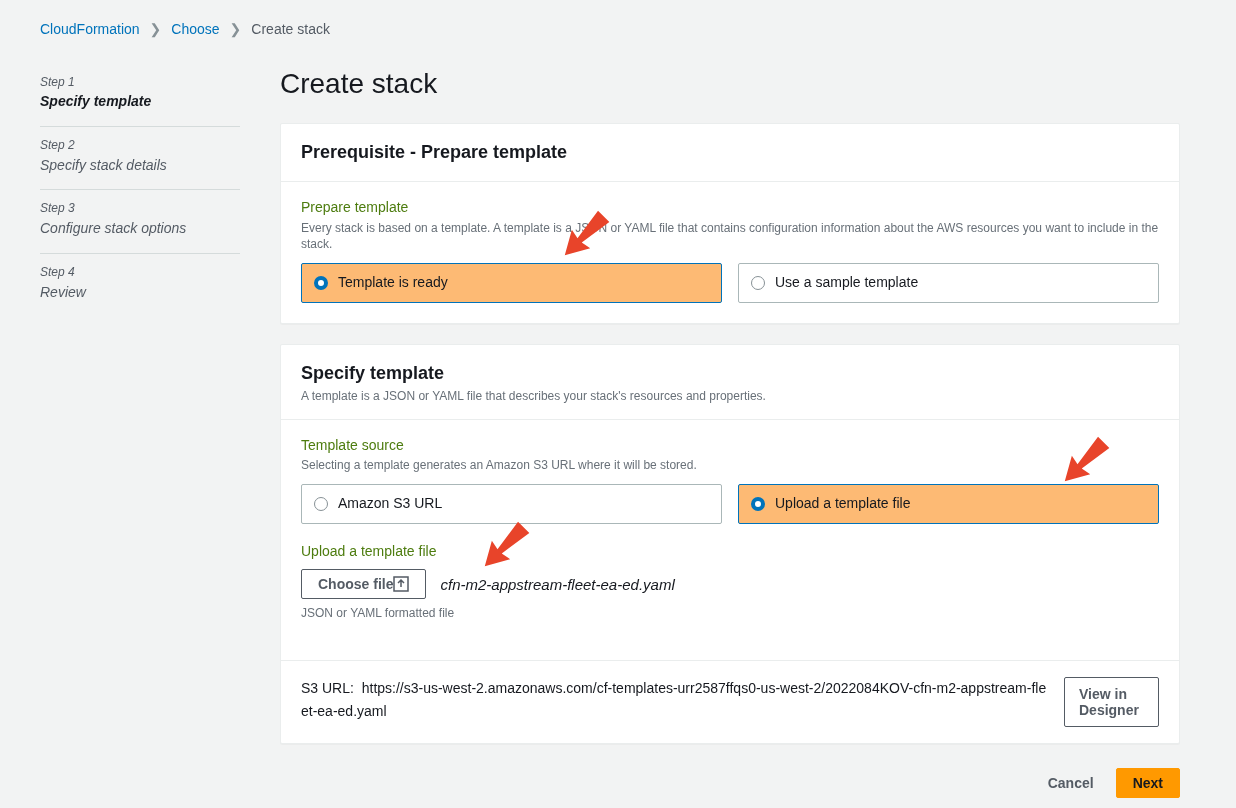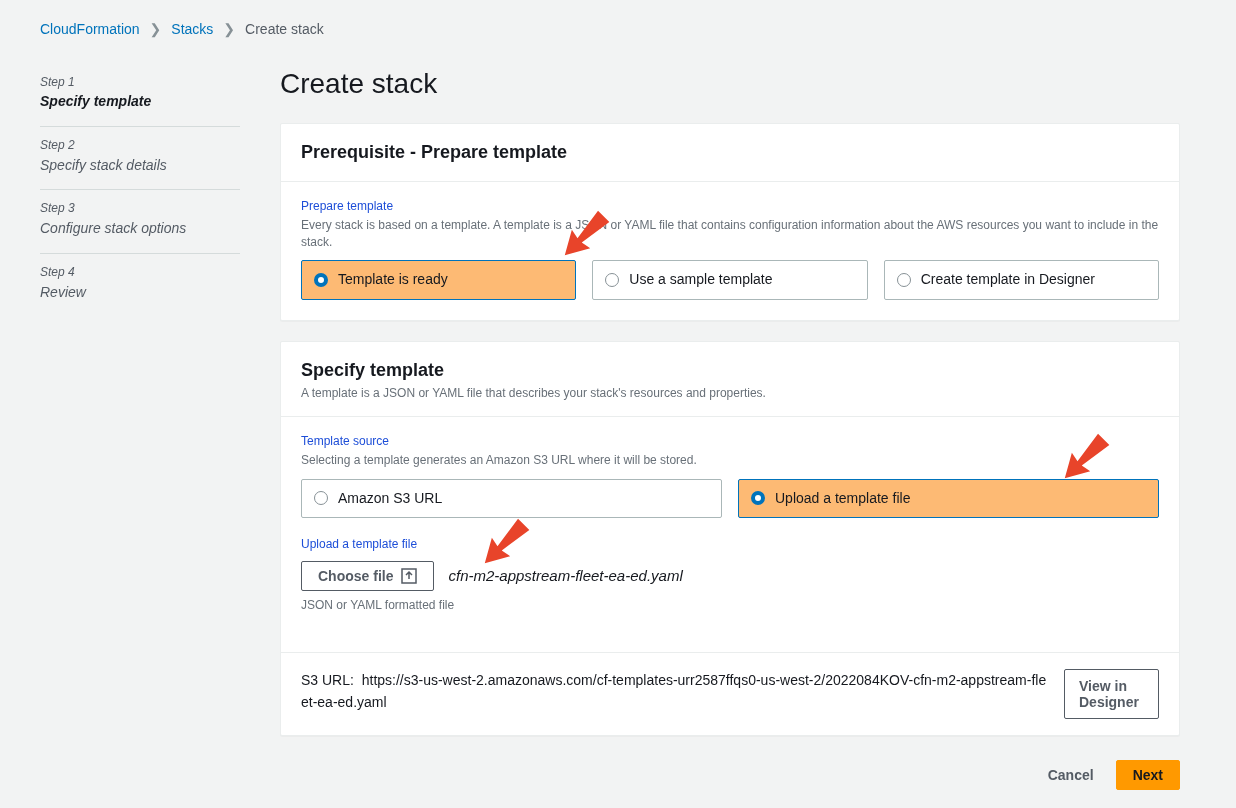--- a/index.html
+++ b/index.html
@@ -26,21 +26,21 @@
   .step-num { font-size: 12px; color: #545b64; margin-bottom: 2px; }
   .step-title { font-size: 14px; color: #545b64; }
   .step-item.active .step-title { color: #16191f; font-weight: 700; }
   
   h1.page-title { font-size: 28px; font-weight: 400; margin-bottom: 20px; color: #16191f; }
   .panel { background: #fff; border: 1px solid #eaeded; border-radius: 2px; margin-bottom: 20px; box-shadow: 0 1px 1px rgba(0,0,0,0.03); }
   .panel-head { padding: 16px 20px 14px; border-bottom: 1px solid #eaeded; }
   .panel-head h2 { font-size: 18px; font-weight: 700; color: #16191f; margin-bottom: 2px; }
   .panel-head .sub { font-size: 12px; color: #687078; }
   .panel-body { padding: 16px 20px 20px; }
-  .field-label { font-size: 12px; color: #1d4ed8; margin-bottom: 2px; }
+  .field-label { font-size: 14px; color: #4d7c0f; margin-bottom: 2px; }
   .field-help { font-size: 12px; color: #687078; margin-bottom: 10px; }
   
   .radio-row { display: flex; gap: 16px; }
   .radio-tile {
     flex: 1;
     border: 1px solid #aab7b8;
     border-radius: 2px;
     padding: 9px 12px;
     display: flex;
     align-items: center;
@@ -56,21 +56,21 @@
   }
   .radio-circle {
     width: 14px; height: 14px; border: 1px solid #879196; border-radius: 50%;
     display: inline-flex; align-items: center; justify-content: center; flex: 0 0 14px;
     background: #fff;
   }
   .radio-tile.selected .radio-circle { border-color: #0073bb; border-width: 4px; }
   
   .upload-row { display: flex; align-items: center; gap: 14px; margin-bottom: 6px; }
   .btn {
-    display: inline-flex; align-items: center; gap: 8px;
+    display: inline-flex; align-items: center; 
     padding: 6px 16px;
     border: 1px solid #545b64;
     border-radius: 2px;
     background: #fff;
     color: #545b64;
     font-weight: 700;
     font-size: 14px;
     cursor: pointer;
   }
   .btn-primary {
@@ -112,21 +112,21 @@
   .section-block { margin-bottom: 18px; }
 </style>
 </head>
 <body>
 
 <div class="page">
 
   <div class="breadcrumb">
     <a href="#">CloudFormation</a>
     <span class="sep">❯</span>
-    <a href="#">Stacks</a>
+    <a href="#">Choose</a>
     <span class="sep">❯</span>
     <span class="current">Create stack</span>
   </div>
 
   <div class="layout">
 
     <div class="side">
       <div class="step-item active">
         <div class="step-num">Step 1</div>
         <div class="step-title">Specify template</div>
@@ -156,24 +156,20 @@
           <div class="field-label">Prepare template</div>
           <div class="field-help">Every stack is based on a template. A template is a JSON or YAML file that contains configuration information about the AWS resources you want to include in the stack.</div>
           <div class="radio-row">
             <label class="radio-tile selected">
               <span class="radio-circle"></span>
               <span>Template is ready</span>
             </label>
             <label class="radio-tile">
               <span class="radio-circle"></span>
               <span>Use a sample template</span>
-            </label>
-            <label class="radio-tile">
-              <span class="radio-circle"></span>
-              <span>Create template in Designer</span>
             </label>
           </div>
         </div>
 
         <div class="arrow" style="left:270px; top:75px;">
           <svg width="70" height="70">
               <g transform="rotate(225 35 35)">
             <polygon points="35,5 48,28 38,26 43,60 27,60 32,26 22,28" fill="#e8442a"></polygon>
           </g>
             </svg>

